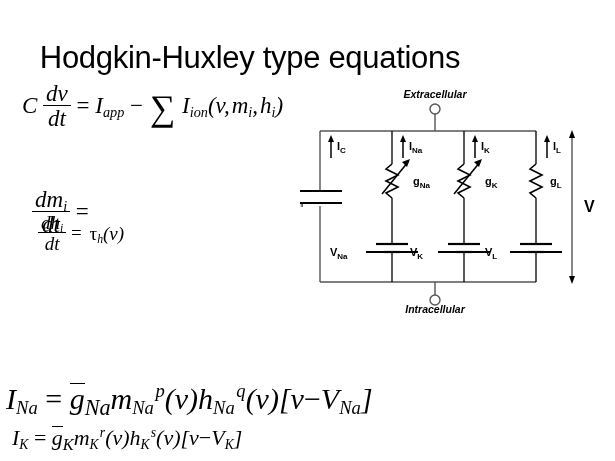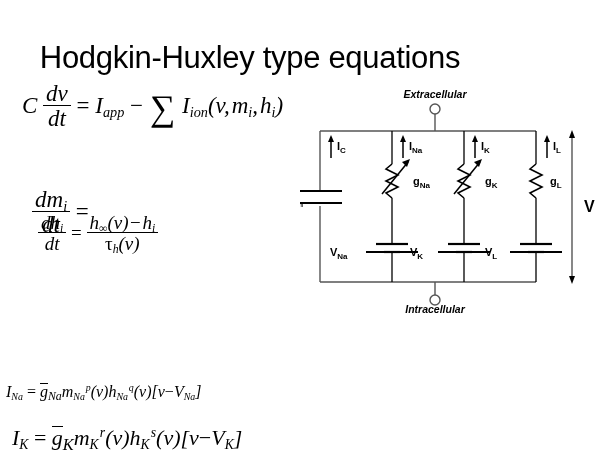--- a/index.html
+++ b/index.html
@@ -87,21 +87,21 @@
     font-style: normal;
     font-size: 1.55em;
     vertical-align: -0.18em;
     display: inline-block;
     padding: 0 1px;
   }
 
   #eq1 { left: 22px;  top: 0px;   font-size: 23px; }
   #eq2 { left: 32px;  top: 58px;  font-size: 23px; margin-top: 48px; }
   #eq3 { left: 38px;  top: 131px; font-size: 19px; }
-  #eq4 { left: 6px;   top: 299px; font-size: 16px; }
+  #eq4 { left: 6px;   top: 299px; font-size: 30px; }
   #eq5 { left: 12px;  top: 342px; font-size: 22px; text-align: center; }
 
   
   #circuit {
     position: absolute;
     left: 300px;
     top: 86px;
     width: 315px;
     height: 228px;
   }
@@ -161,21 +161,20 @@
     </span>
   </div>
 
   <div class="eq" id="eq3">
     <span class="frac">
       <span class="num">dh<sub>i</sub></span>
       <span class="den">dt</span>
     </span>
     <span class="up"> = </span>
     <span class="frac">
-      <span class="num">h<sub class="up">∞</sub>(v) <span class="up">−</span> h<sub>i</sub></span>
       <span class="den"><span class="up">τ</span><sub>h</sub>(v)</span>
     </span>
   </div>
 
   <div class="eq" id="eq4">
     <span>I<sub>Na</sub></span>
     <span class="up"> = </span>
     <span class="obar">g</span><sub class="sml">Na</sub><span>m<sub>Na</sub><sup> p</sup>(v)</span><span>h<sub>Na</sub><sup> q</sup>(v)</span><span>[v<span class="up">−</span>V<sub>Na</sub>]</span>
   </div>
 

